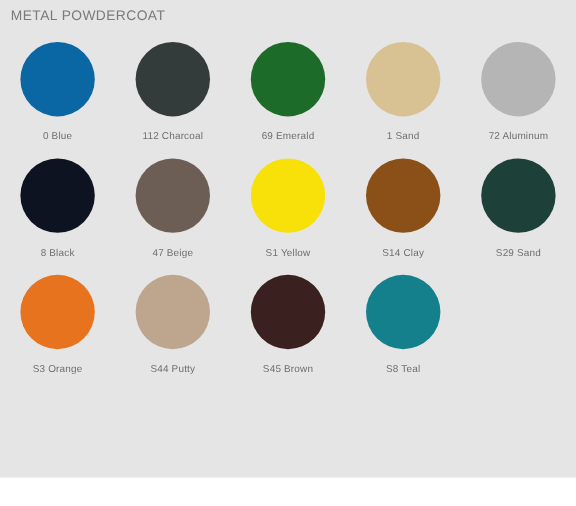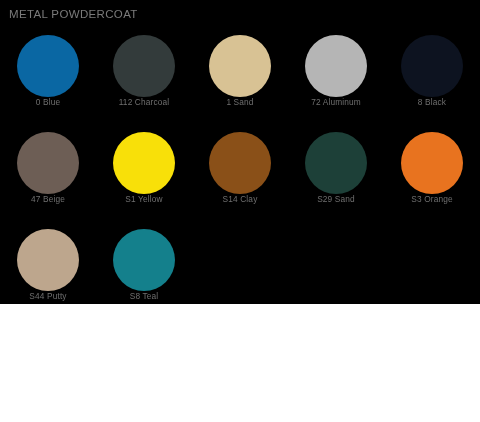--- a/index.html
+++ b/index.html
@@ -10,22 +10,22 @@
   body {
     width: 480px;
     height: 422px;
     background: #ffffff;
     font-family: "Liberation Sans", sans-serif;
     overflow: hidden;
   }
   .page {
     position: relative;
     width: 480px;
-    height: 304px;
-    background: #000000;
+    height: 398px;
+    background: #e5e5e5;
     box-sizing: border-box;
   }
   .page-title {
     position: absolute;
     left: 9px;
     top: 8px;
     font-size: 11.5px;
     letter-spacing: 0.35px;
     color: #7a7a7a;
     font-weight: 400;
@@ -51,20 +51,21 @@
   }
   .swatch-dot {
     width: 62px;
     height: 62px;
     border-radius: 50%;
     margin-top: 4px;
     background: #ffffff;
     flex: 0 0 auto;
   }
   .swatch-label {
+    margin-top: 11px;
     font-size: 8.3px;
     color: #6f6f6f;
     text-align: center;
     letter-spacing: 0.15px;
     line-height: 10px;
     white-space: nowrap;
   }
 </style>
 </head>
 <body>
@@ -74,20 +75,24 @@
   <div class="page-title">METAL POWDERCOAT</div>
 
   <div class="swatch-grid">
       <div class="swatch-cell">
         <div class="swatch-dot" style="background: rgb(10, 103, 163);"></div>
         <div class="swatch-label">0 Blue</div>
       </div>
       <div class="swatch-cell">
         <div class="swatch-dot" style="background: rgb(51, 59, 59);"></div>
         <div class="swatch-label">112 Charcoal</div>
+      </div>
+      <div class="swatch-cell">
+        <div class="swatch-dot" style="background: rgb(29, 107, 40);"></div>
+        <div class="swatch-label">69 Emerald</div>
       </div>
       <div class="swatch-cell">
         <div class="swatch-dot" style="background: rgb(216, 194, 148);"></div>
         <div class="swatch-label">1 Sand</div>
       </div>
       <div class="swatch-cell">
         <div class="swatch-dot" style="background: rgb(181, 181, 181);"></div>
         <div class="swatch-label">72 Aluminum</div>
       </div>
       <div class="swatch-cell">
@@ -112,18 +117,22 @@
       </div>
       <div class="swatch-cell">
         <div class="swatch-dot" style="background: rgb(232, 115, 31);"></div>
         <div class="swatch-label">S3 Orange</div>
       </div>
       <div class="swatch-cell">
         <div class="swatch-dot" style="background: rgb(189, 166, 141);"></div>
         <div class="swatch-label">S44 Putty</div>
       </div>
       <div class="swatch-cell">
+        <div class="swatch-dot" style="background: rgb(58, 33, 31);"></div>
+        <div class="swatch-label">S45 Brown</div>
+      </div>
+      <div class="swatch-cell">
         <div class="swatch-dot" style="background: rgb(20, 128, 140);"></div>
         <div class="swatch-label">S8 Teal</div>
       </div>
     </div>
 
 </div>
 
 </body></html>

